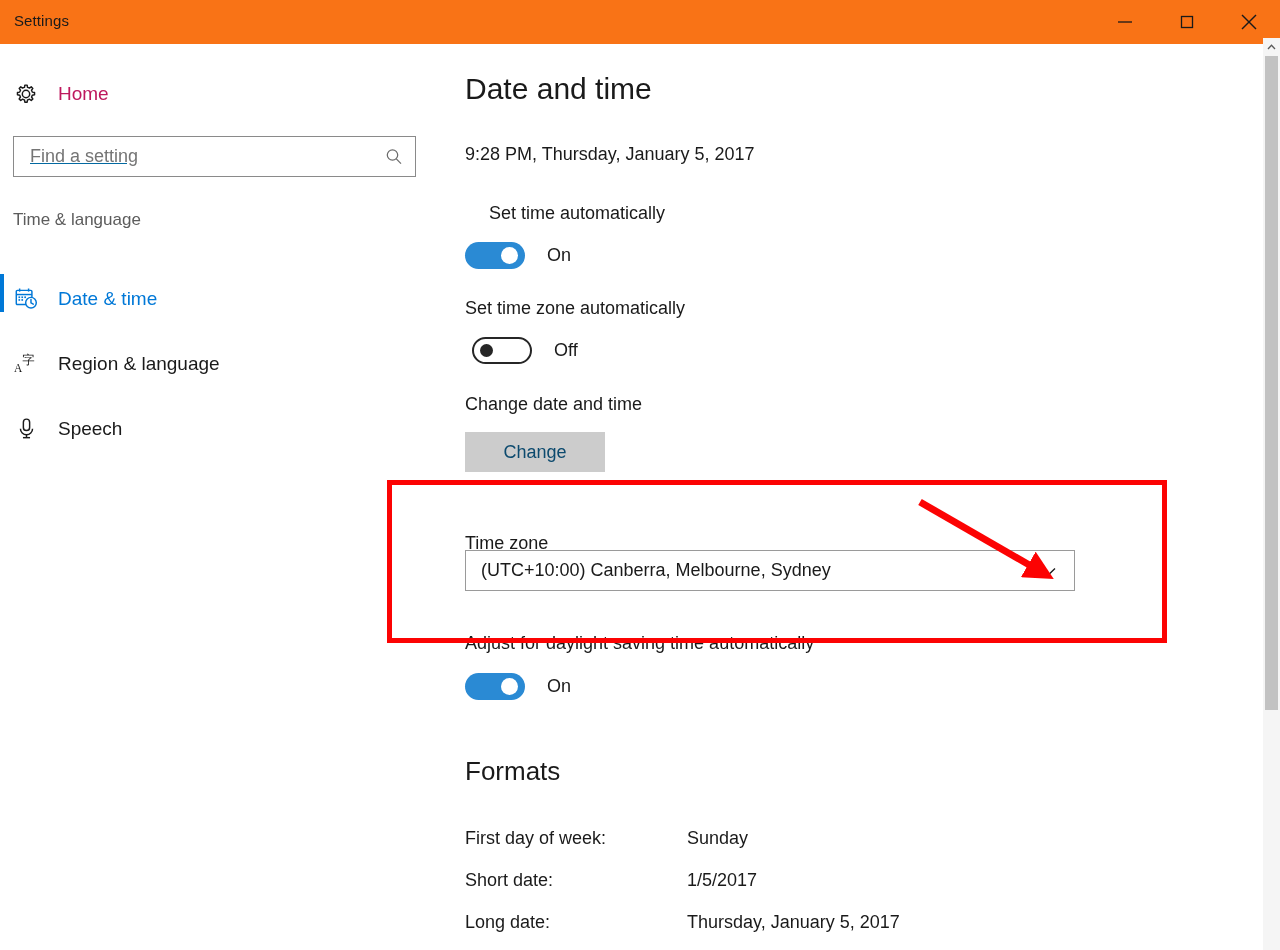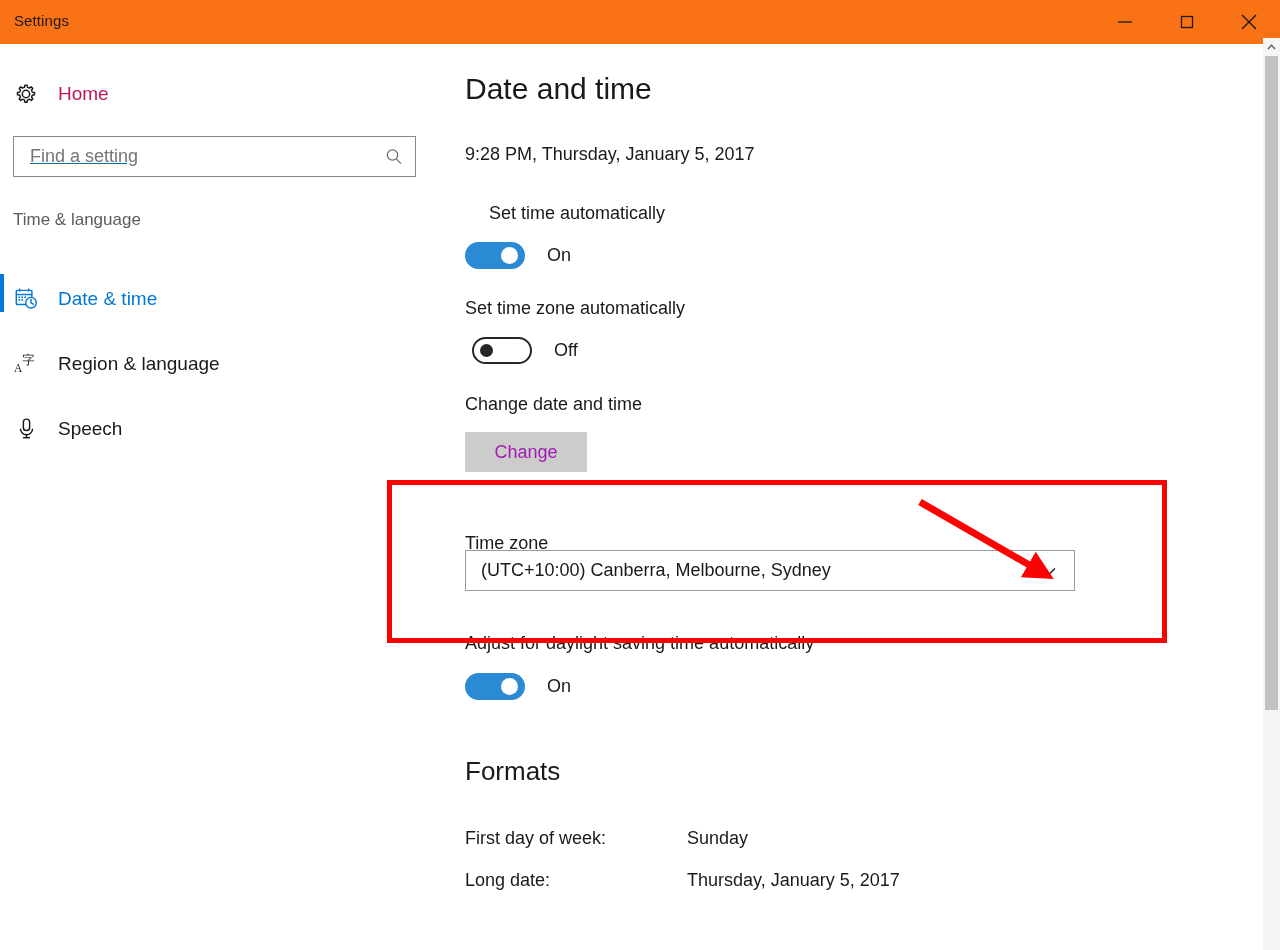--- a/index.html
+++ b/index.html
@@ -84,22 +84,22 @@
     background:#ffffff; top: 5px; left: 36px;
   }
   .toggle.off { background: #ffffff; border: 2px solid #262626; }
   .toggle.off .knob {
     position:absolute; width: 13px; height: 13px; border-radius:50%;
     background:#262626; top: 5px; left: 6px;
   }
   .toggle-state { font-size: 18px; color:#1a1a1a; margin-left: 22px; }
 
   .btn-change {
-    width: 122px; height: 40px; background: #cccccc; border: none;
-    color: #a21caf; font-size: 18px; font-family: "Liberation Sans", sans-serif;
+    width: 140px; height: 40px; background: #cccccc; border: none;
+    color: #0c4a6e; font-size: 18px; font-family: "Liberation Sans", sans-serif;
   }
 
   .tz-combo {
     width: 610px; height: 41px; border: 1px solid #9a9a9a; background: #fff;
     display: flex; align-items: center; padding: 0 12px 0 15px;
   }
   .tz-combo .tz-value { flex: 1; font-size: 18px; color:#1a1a1a; }
   .tz-combo .chev { width: 26px; display:flex; align-items:center; justify-content:center; }
 
   .section-title { font-size: 26px; color:#1a1a1a; }
@@ -276,20 +276,24 @@
     </div>
 
     <div class="section-title" style="position:absolute; left:25px; top:712px;">Formats</div>
 
     <div style="position:absolute; left:25px; top:773px; width:600px;">
       <div class="fmt-row">
         <span class="fmt-key">First day of week:</span>
         <span class="fmt-val">Sunday</span>
       </div>
       <div class="fmt-row">
+        <span class="fmt-key">Short date:</span>
+        <span class="fmt-val">1/5/2017</span>
+      </div>
+      <div class="fmt-row">
         <span class="fmt-key">Long date:</span>
         <span class="fmt-val">Thursday, January 5, 2017</span>
       </div>
     </div>
 
   </div>
 
   <div class="scrollbar">
     <div class="sb-uparrow">
       <svg width="11" height="11" viewBox="0 0 11 11">

